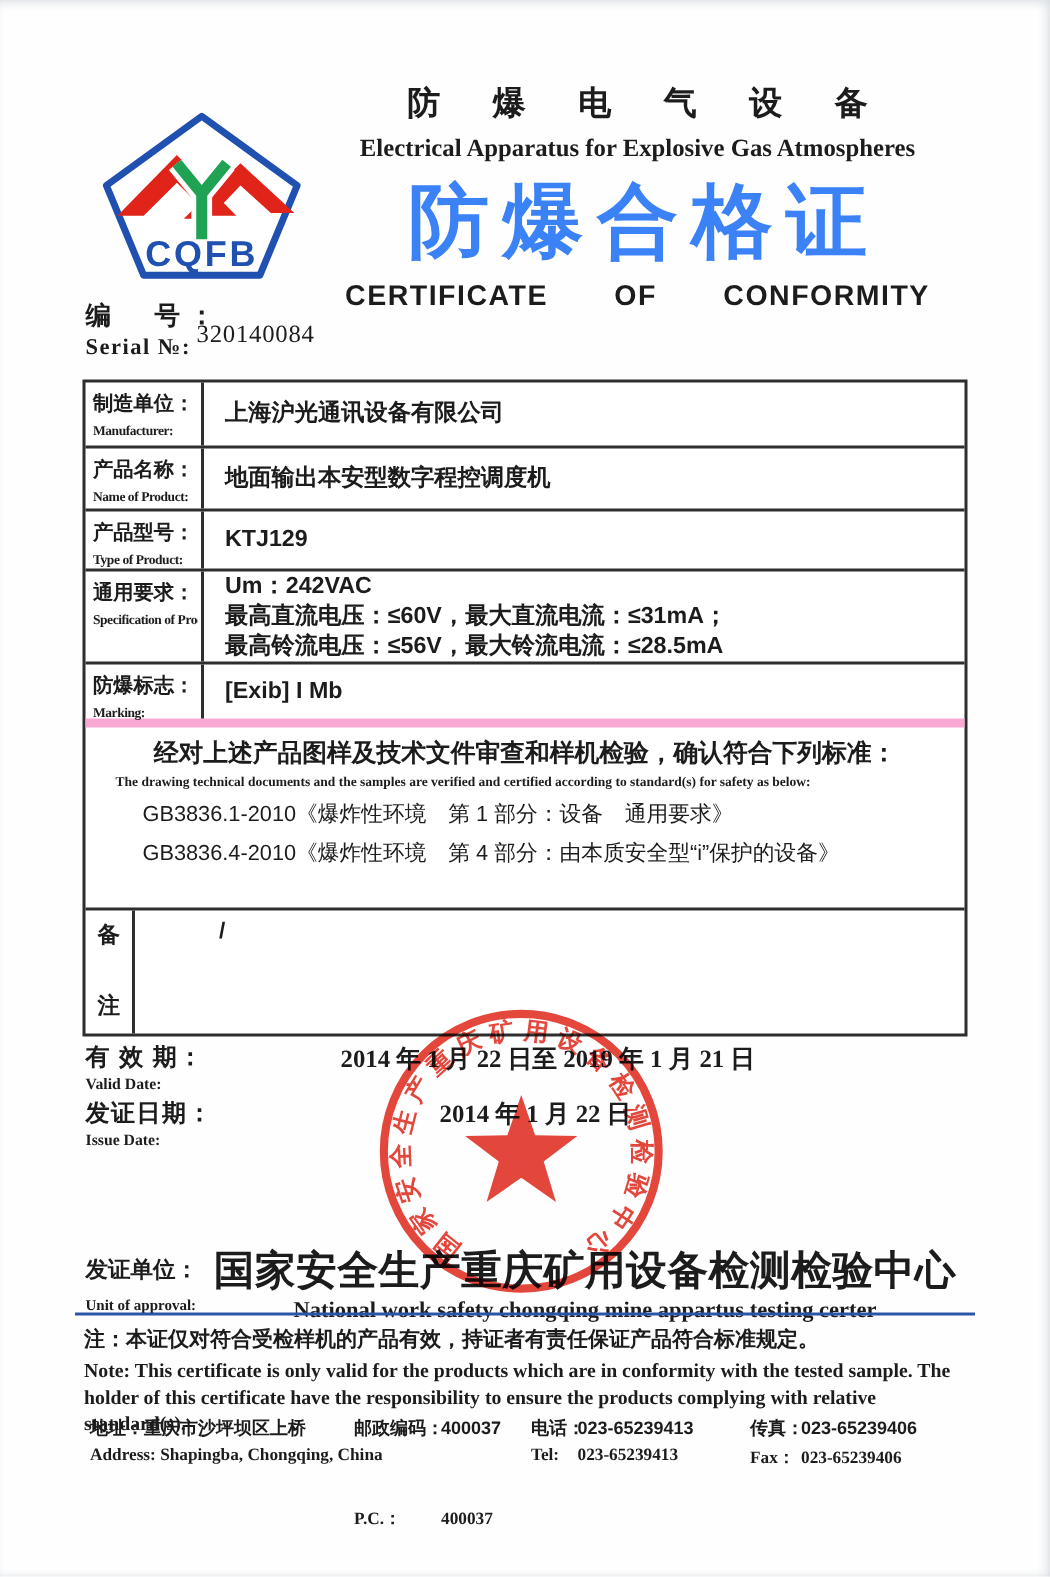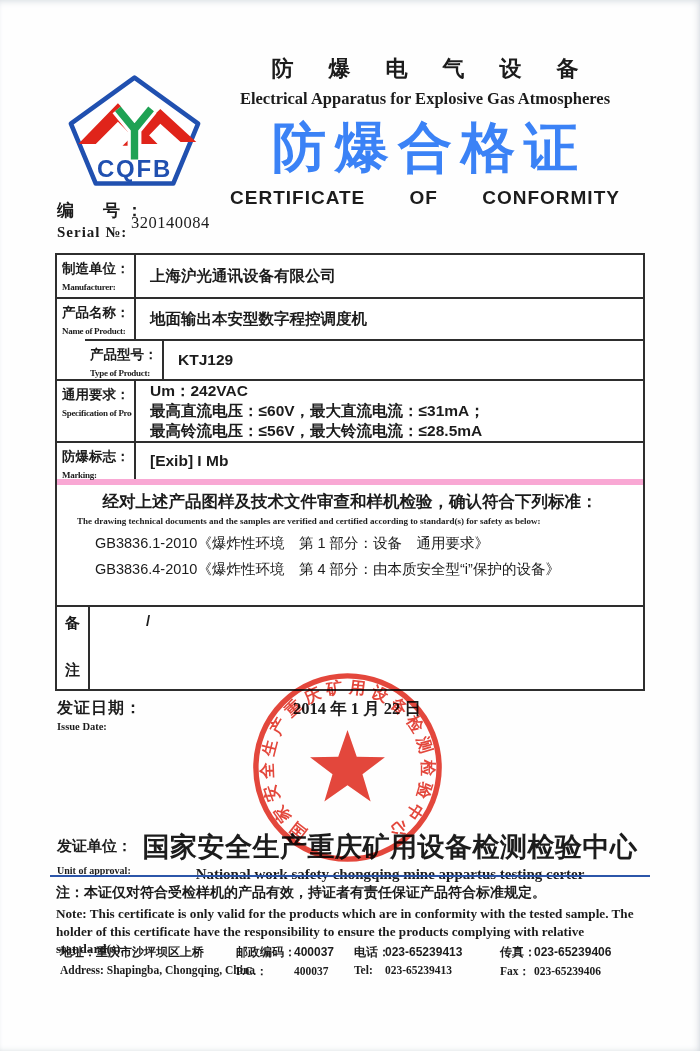--- a/index.html
+++ b/index.html
@@ -27,21 +27,21 @@
 
   
   .cert-table { position:absolute; left:55px; top:253px; width:590px; border:2px solid #2e2e2e; background:#fff; }
   .t-row { display:flex; border-top:2px solid #2e2e2e; }
   .t-row:first-child { border-top:none; }
   .t-label { width:79px; min-width:79px; border-right:2px solid #2e2e2e; padding:5px 2px 2px 5px; }
   .t-label-cn { font-size:13.5px; font-weight:bold; }
   .t-label-en { font-family:"Liberation Serif", serif; font-size:9px; font-weight:600; letter-spacing:-0.3px; white-space:nowrap; overflow:hidden; margin-top:4px; }
   .t-value { flex:1; padding:2px 6px 2px 14px; display:flex; flex-direction:column; justify-content:center; }
   .t-value .vline { font-size:15.5px; font-weight:600; line-height:20px; }
-  .r1 { height:42px; } .r2 { height:42px; } .r3 { height:40px;margin-left:28px; } .r4 { height:62px; } .r5 { height:38px; }
+  .r1 { height:42px; } .r2 { height:42px; } .r3 { height:40px; } .r4 { height:62px; } .r5 { height:38px; }
   .std-row { display:block; height:126px; padding:4px 6px; border-top:6px solid #f9a8d4; }
   .std-head-cn { text-align:center; font-size:16.5px; font-weight:bold; margin-top:2px; }
   .std-head-en { font-family:"Liberation Serif", serif; font-size:9px; font-weight:600; margin:3px 0 4px 14px; }
   .std-item { font-size:14.5px; font-weight:400; margin-left:32px; line-height:26px; }
   .remark-row { display:flex; height:84px; border-top:2px solid #2e2e2e; }
   .remark-label { width:33px; min-width:33px; border-right:2px solid #2e2e2e; display:flex; flex-direction:column; justify-content:space-between; align-items:center; padding:7px 0 9px 0; font-size:15px; font-weight:bold; }
   .remark-value { flex:1; padding:5px 0 0 56px; font-size:15px; font-weight:600; }
 
   
   .dates { position:absolute; left:57px; top:695px; width:588px; }
@@ -68,21 +68,21 @@
   .sep-line { position:absolute; left:50px; top:875px; width:600px; border-top:2.5px solid #2b55a9; }
 
   
   .note { position:absolute; left:56px; top:884px; width:596px; }
   .note-cn { font-size:14px; font-weight:bold; }
   .note-en { font-family:"Liberation Serif", serif; font-size:13.2px; font-weight:600; line-height:17.5px; margin-top:3px; }
 
   
   .footer { position:absolute; left:60px; top:944px; width:600px; display:flex; }
   .f-col { display:flex; flex-direction:column; }
-  .f-col1 { width:176px; } .f-col2 { width:118px; } .f-col3 { width:146px; } .f-col4 { width:156px; }
+  .f-col1 { width:176px; } .f-col2 { width:118px;gap:41px; } .f-col3 { width:146px; } .f-col4 { width:156px; }
   .f-line-cn { font-size:12px; font-weight:bold; white-space:nowrap; }
   .f-line-en { font-family:"Liberation Serif", serif; font-size:11.5px; font-weight:700; margin-top:3px; white-space:nowrap; }
   .f-lab { display:inline-block; }
   .f-col2 .f-lab { width:58px; } .f-col3 .f-lab { width:31px; } .f-col4 .f-lab { width:34px; }
 </style>
 </head>
 <body>
 
 <div class="page">
 
@@ -172,20 +172,25 @@
     <div class="remark-row">
       <div class="remark-label">
         <span>备</span>
         <span>注</span>
       </div>
       <div class="remark-value">/</div>
     </div>
   </div>
 
   <div class="dates">
+    <div class="d-row valid">
+      <div class="d-label">有 效 期：</div>
+      <div class="d-sub">Valid Date:</div>
+      <div class="d-value">2014 年 1 月 22 日至 2019 年 1 月 21 日</div>
+    </div>
     <div class="d-row issue">
       <div class="d-label">发证日期：</div>
       <div class="d-sub">Issue Date:</div>
       <div class="d-value">2014 年 1 月 22 日</div>
     </div>
   </div>
 
   <svg class="stamp" viewBox="0 0 200 200">
     <circle cx="100" cy="100" r="93" fill="none" stroke="#e2372b" stroke-width="5.5"></circle>
     <polygon fill="#e2372b" points="100,62 109.4,89.1 138,89.6 115.2,106.9 123.5,134.4 100,118 76.5,134.4 84.8,106.9 62,89.6 90.6,89.1"></polygon>

